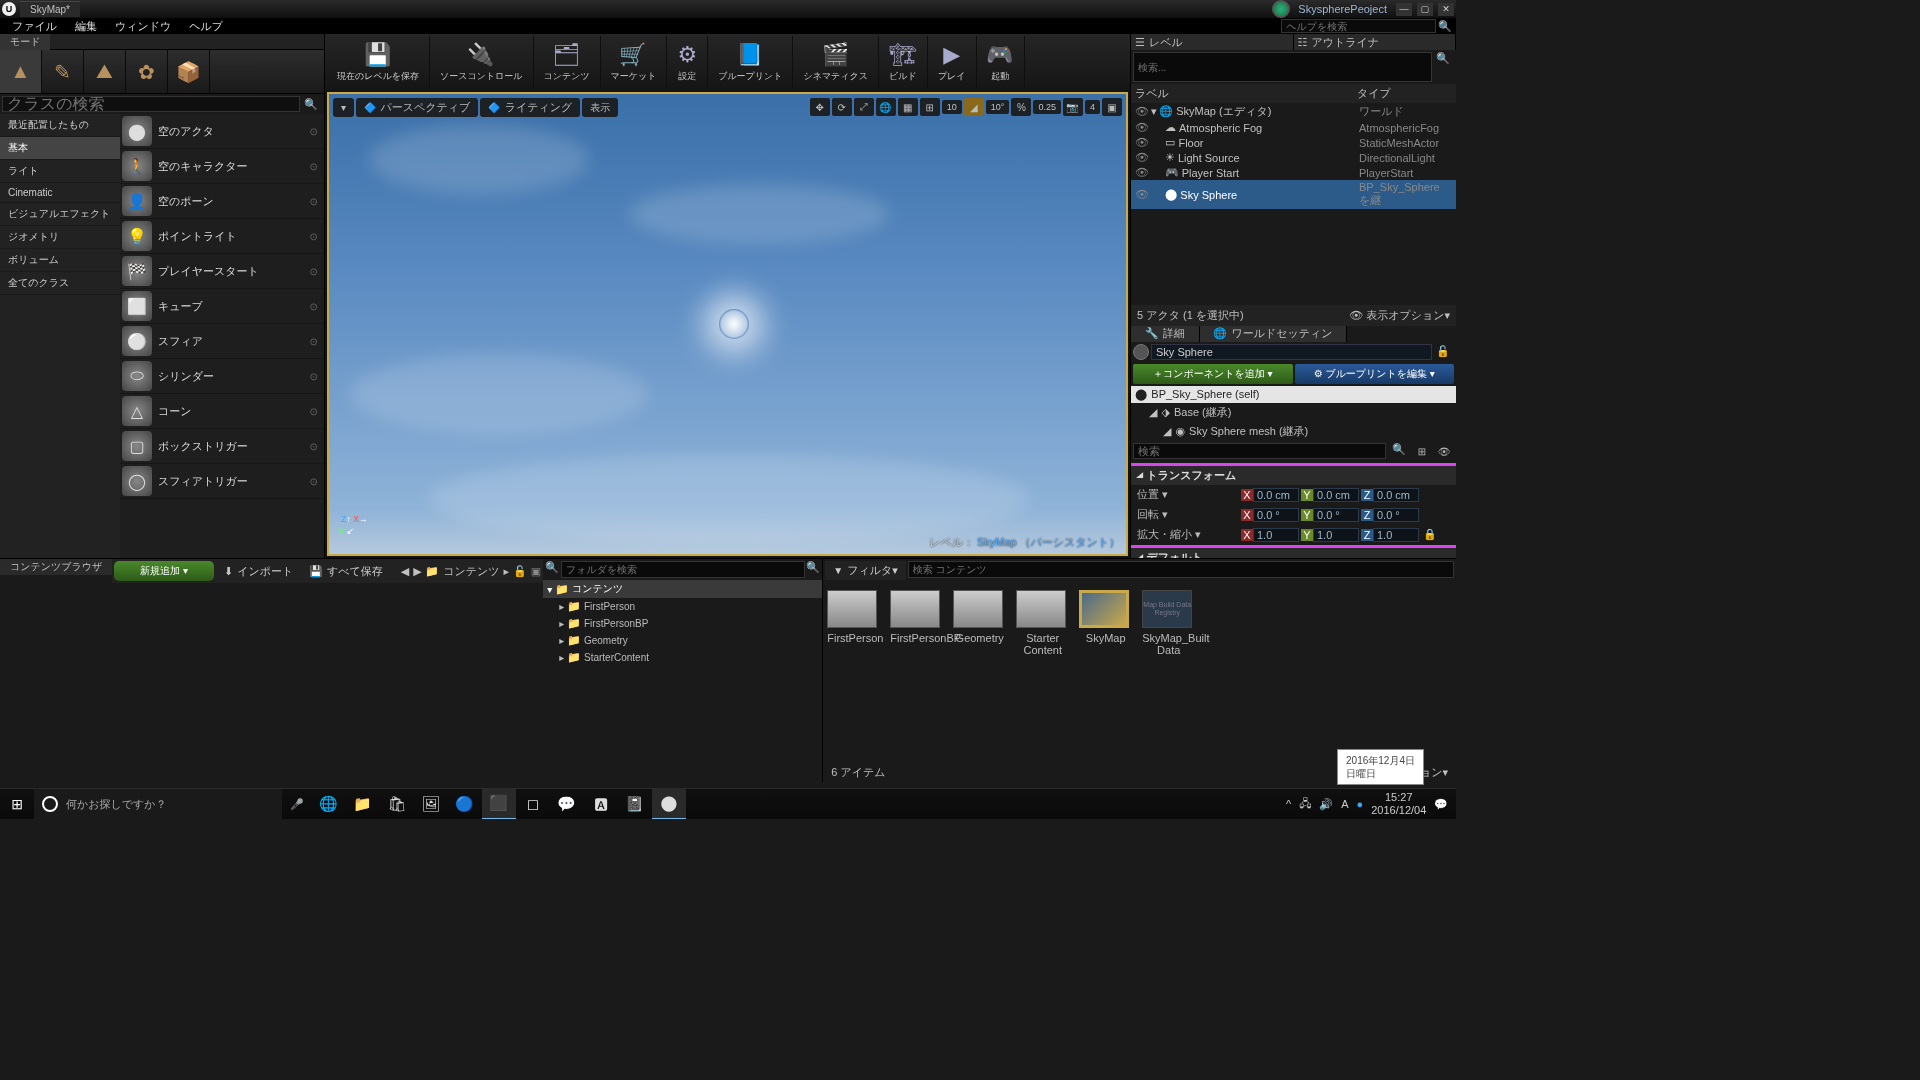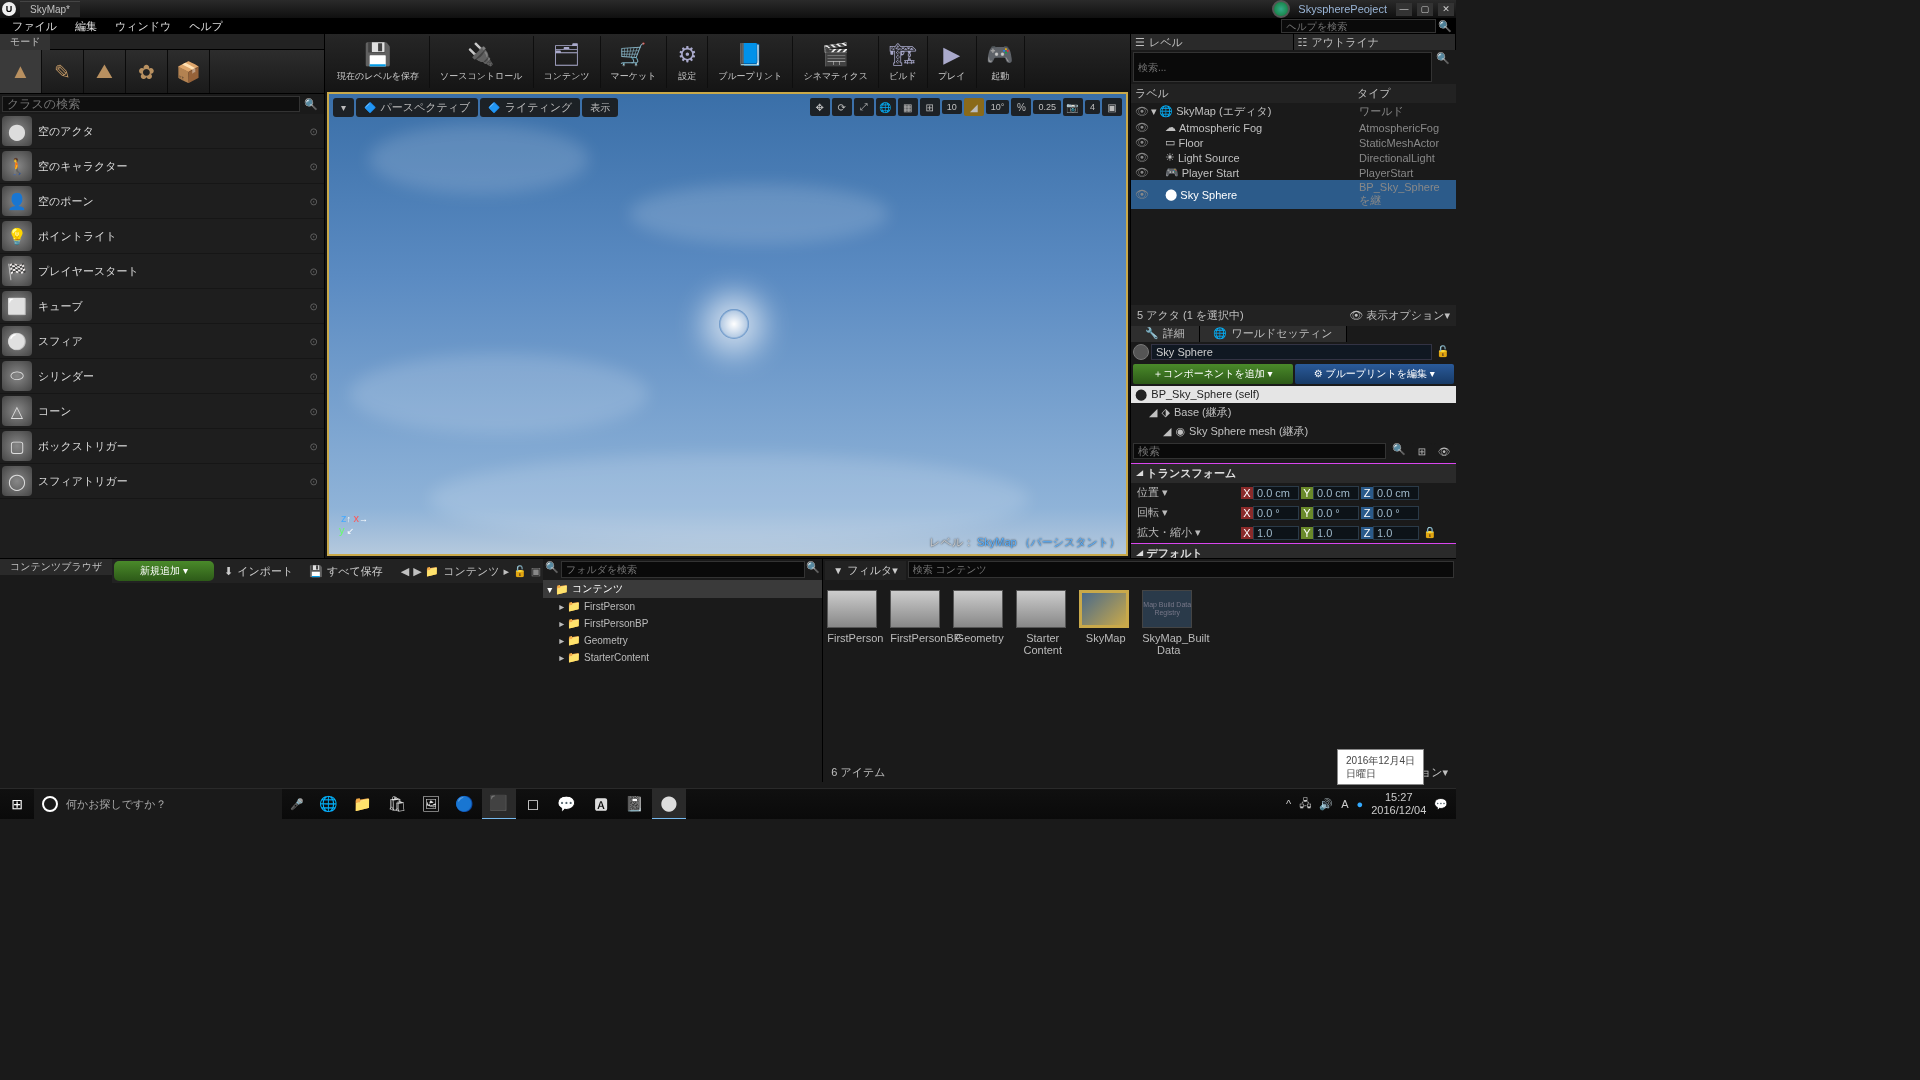--- a/index.html
+++ b/index.html
@@ -25,21 +25,21 @@
 .main-row { display:flex; height:524px; }
 
 
 .leftpanel { width:325px; display:flex; flex-direction:column; background:#1a1a1a; border-right:1px solid #000;}
 .modehdr { display:flex; align-items:center; background:#222; border-bottom:1px solid #000; height:16px;}
 .tabhead { padding:1px 10px; background:#333; font-size:10px;}
 .modebar { display:flex; height:44px; background:linear-gradient(#2d2d2d,#1a1a1a); border-bottom:1px solid #000;}
 .modebtn { width:42px; display:flex; align-items:center; justify-content:center; border-right:1px solid #0a0a0a; font-size:20px; color:#b89060;}
 .modebtn.sel { background:#3a3a3a;}
 .searchrow { display:flex; align-items:center; padding:2px; background:#1a1a1a;}
-.searchrow input { flex:1; height:16px; background:#0f0f0f; border:1px solid #333; color:#888; padding:0 4px; font-size:12px;}
+.searchrow input { flex:1; height:16px; background:#0f0f0f; border:1px solid #333; color:#888; padding:0 4px; font-size:16px;}
 .left-body { flex:1; display:flex; overflow:hidden;}
 .cat-list { width:120px; background:#222; }
 .cat-item { padding:4px 8px; font-size:10px; color:#ccc; border-bottom:1px solid #1a1a1a;}
 .cat-item.sel { background:#444; color:#fff;}
 .actor-list { flex:1; background:#1e1e1e; overflow-y:auto;}
 .actor-item { display:flex; align-items:center; height:35px; border-bottom:1px solid #161616; padding:0 2px;}
 .actor-icon { width:30px; height:30px; background:radial-gradient(#888,#444); border-radius:4px; margin-right:6px; display:flex; align-items:center; justify-content:center; font-size:16px; color:#ddd;}
 .actor-label { flex:1; color:#ddd; font-size:11px;}
 .actor-q { color:#666; font-size:10px; margin-right:4px;}
 
@@ -86,21 +86,21 @@
 .det-name .ico { width:16px; height:16px; background:#555; border-radius:50%; margin-right:2px; border:1px solid #777;}
 .det-btnrow { display:flex; gap:2px; padding:2px;}
 .greenbtn { flex:1; background:linear-gradient(#4a8a2a,#2d5a18); color:#fff; text-align:center; padding:3px 4px; font-size:10px; border-radius:2px;}
 .bluebtn { flex:1; background:linear-gradient(#2a5a9a,#173a66); color:#fff; text-align:center; padding:3px 4px; font-size:10px; border-radius:2px;}
 .comp-tree { background:#1a1a1a; font-size:10px;}
 .comp-row { padding:2px 4px; display:flex; align-items:center; gap:4px;}
 .comp-row.white { background:#e5e5e5; color:#222;}
 .det-body { flex:1; overflow-y:auto; font-size:10px;}
 .det-search { display:flex; padding:2px; gap:2px;}
 .det-search input { flex:1; height:16px; background:#0a0a0a; border:1px solid #333; color:#888; padding:0 4px;}
-.sect { background:#2a2a2a; color:#ddd; padding:2px 6px; font-weight:bold; border-top:1px solid #d946ef; display:flex; align-items:center;}
+.sect { background:#2a2a2a; color:#ddd; padding:2px 6px; font-weight:bold; border-top:3px solid #d946ef; display:flex; align-items:center;}
 .sect::before { content:"◢"; font-size:7px; margin-right:4px; transform:scaleX(1.2);}
 .proprow { display:flex; align-items:center; padding:2px 6px; min-height:18px;}
 .proprow .plabel { width:104px; color:#bbb; }
 .proprow .pval { flex:1; display:flex; gap:2px; align-items:center;}
 .xyz { display:flex; flex:1; gap:1px;}
 .axbox { height:16px; display:flex; align-items:center; font-size:9px;}
 .axlbl { width:12px; text-align:center; color:#fff;}
 .axlbl.x{background:#8a2a2a;} .axlbl.y{background:#6a8a2a;} .axlbl.z{background:#2a5a8a;}
 .axfield { width:46px; background:#0d1318; border:1px solid #2a3a48; color:#9fb8c9; padding:0 3px; display:flex; align-items:center;}
 .chk { width:14px; height:14px; background:#0d1318; border:1px solid #444; display:inline-flex; align-items:center; justify-content:center; color:#e0c65a; font-size:9px;}
@@ -183,20 +183,30 @@
       <div class="modebtn">✎</div>
       <div class="modebtn">⛰</div>
       <div class="modebtn">✿</div>
       <div class="modebtn">📦</div>
     </div>
     <div class="searchrow">
       <input placeholder="クラスの検索" style="">
       <span style="padding:0 4px;color:#888;">🔍</span>
     </div>
     <div class="left-body">
+      <div class="cat-list" id="cat-list">
+          <div class="cat-item">最近配置したもの</div>
+          <div class="cat-item sel">基本</div>
+          <div class="cat-item">ライト</div>
+          <div class="cat-item">Cinematic</div>
+          <div class="cat-item">ビジュアルエフェクト</div>
+          <div class="cat-item">ジオメトリ</div>
+          <div class="cat-item">ボリューム</div>
+          <div class="cat-item">全てのクラス</div>
+        </div>
       <div class="actor-list" id="actor-list">
           <div class="actor-item">
             <span class="actor-icon">⬤</span>
             <span class="actor-label">空のアクタ</span>
             <span class="actor-q">⊙</span>
           </div>
           <div class="actor-item">
             <span class="actor-icon">🚶</span>
             <span class="actor-label">空のキャラクター</span>
             <span class="actor-q">⊙</span>

